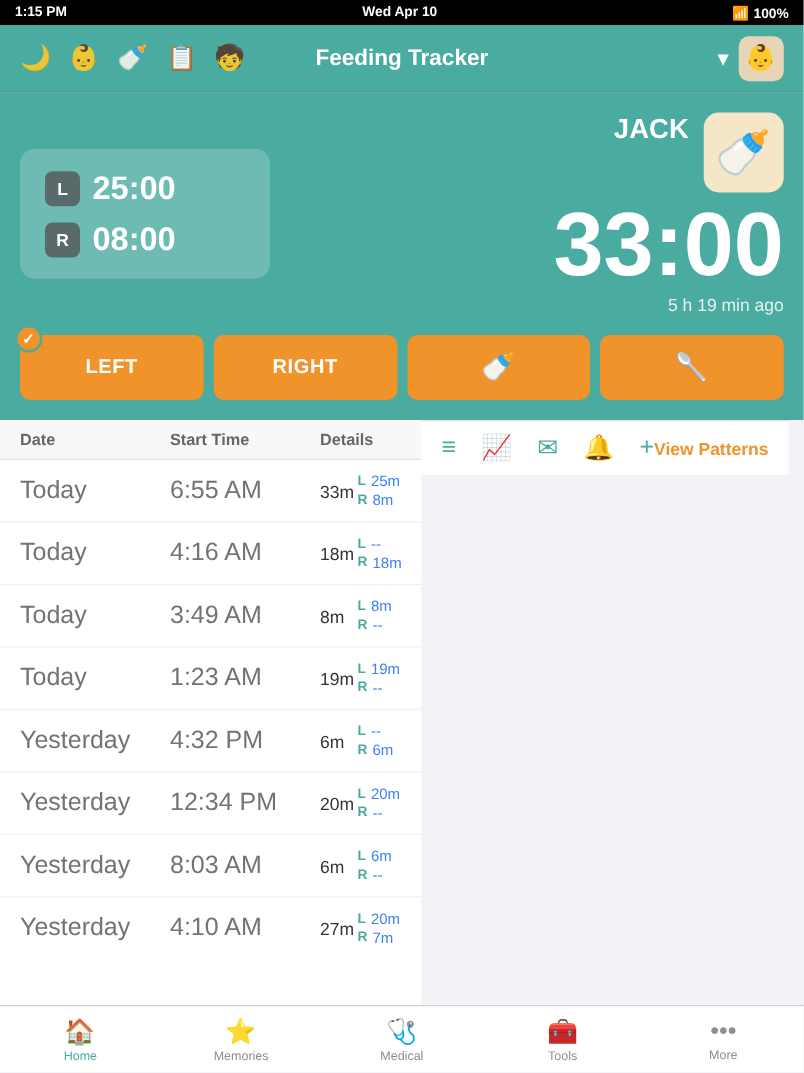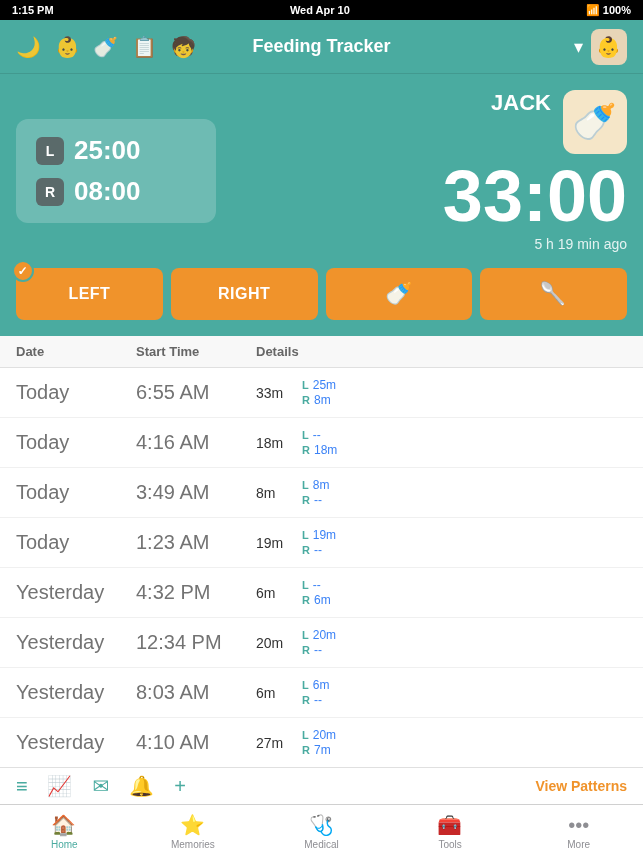--- a/index.html
+++ b/index.html
@@ -225,21 +225,20 @@
       align-items: center;
     }
     .table-row:last-child { border-bottom: none; }
     .cell {
       font-size: 20px;
       color: #737373;
     }
     .detail-cell {
       display: flex;
       align-items: center;
-      gap: 16px;
     }
     .detail-main {
       font-size: 14px;
       color: #333;
       min-width: 30px;
     }
     .lr-detail {
       display: flex;
       flex-direction: column;
       gap: 1px;
@@ -325,21 +324,21 @@
       width: 643px;
       height: 858px;
       display: flex;
       flex-direction: column;
       overflow: hidden;
     }
     .scroll-area {
       flex: 1;
       overflow: hidden;
       display: flex;
-      flex-direction: column;
+      flex-direction: row;
     }
   </style>
 </head>
 <body>
 
 <div class="container">
 
   <div class="status-bar">
     <span>1:15 PM</span>
     <span>Wed Apr 10</span>

